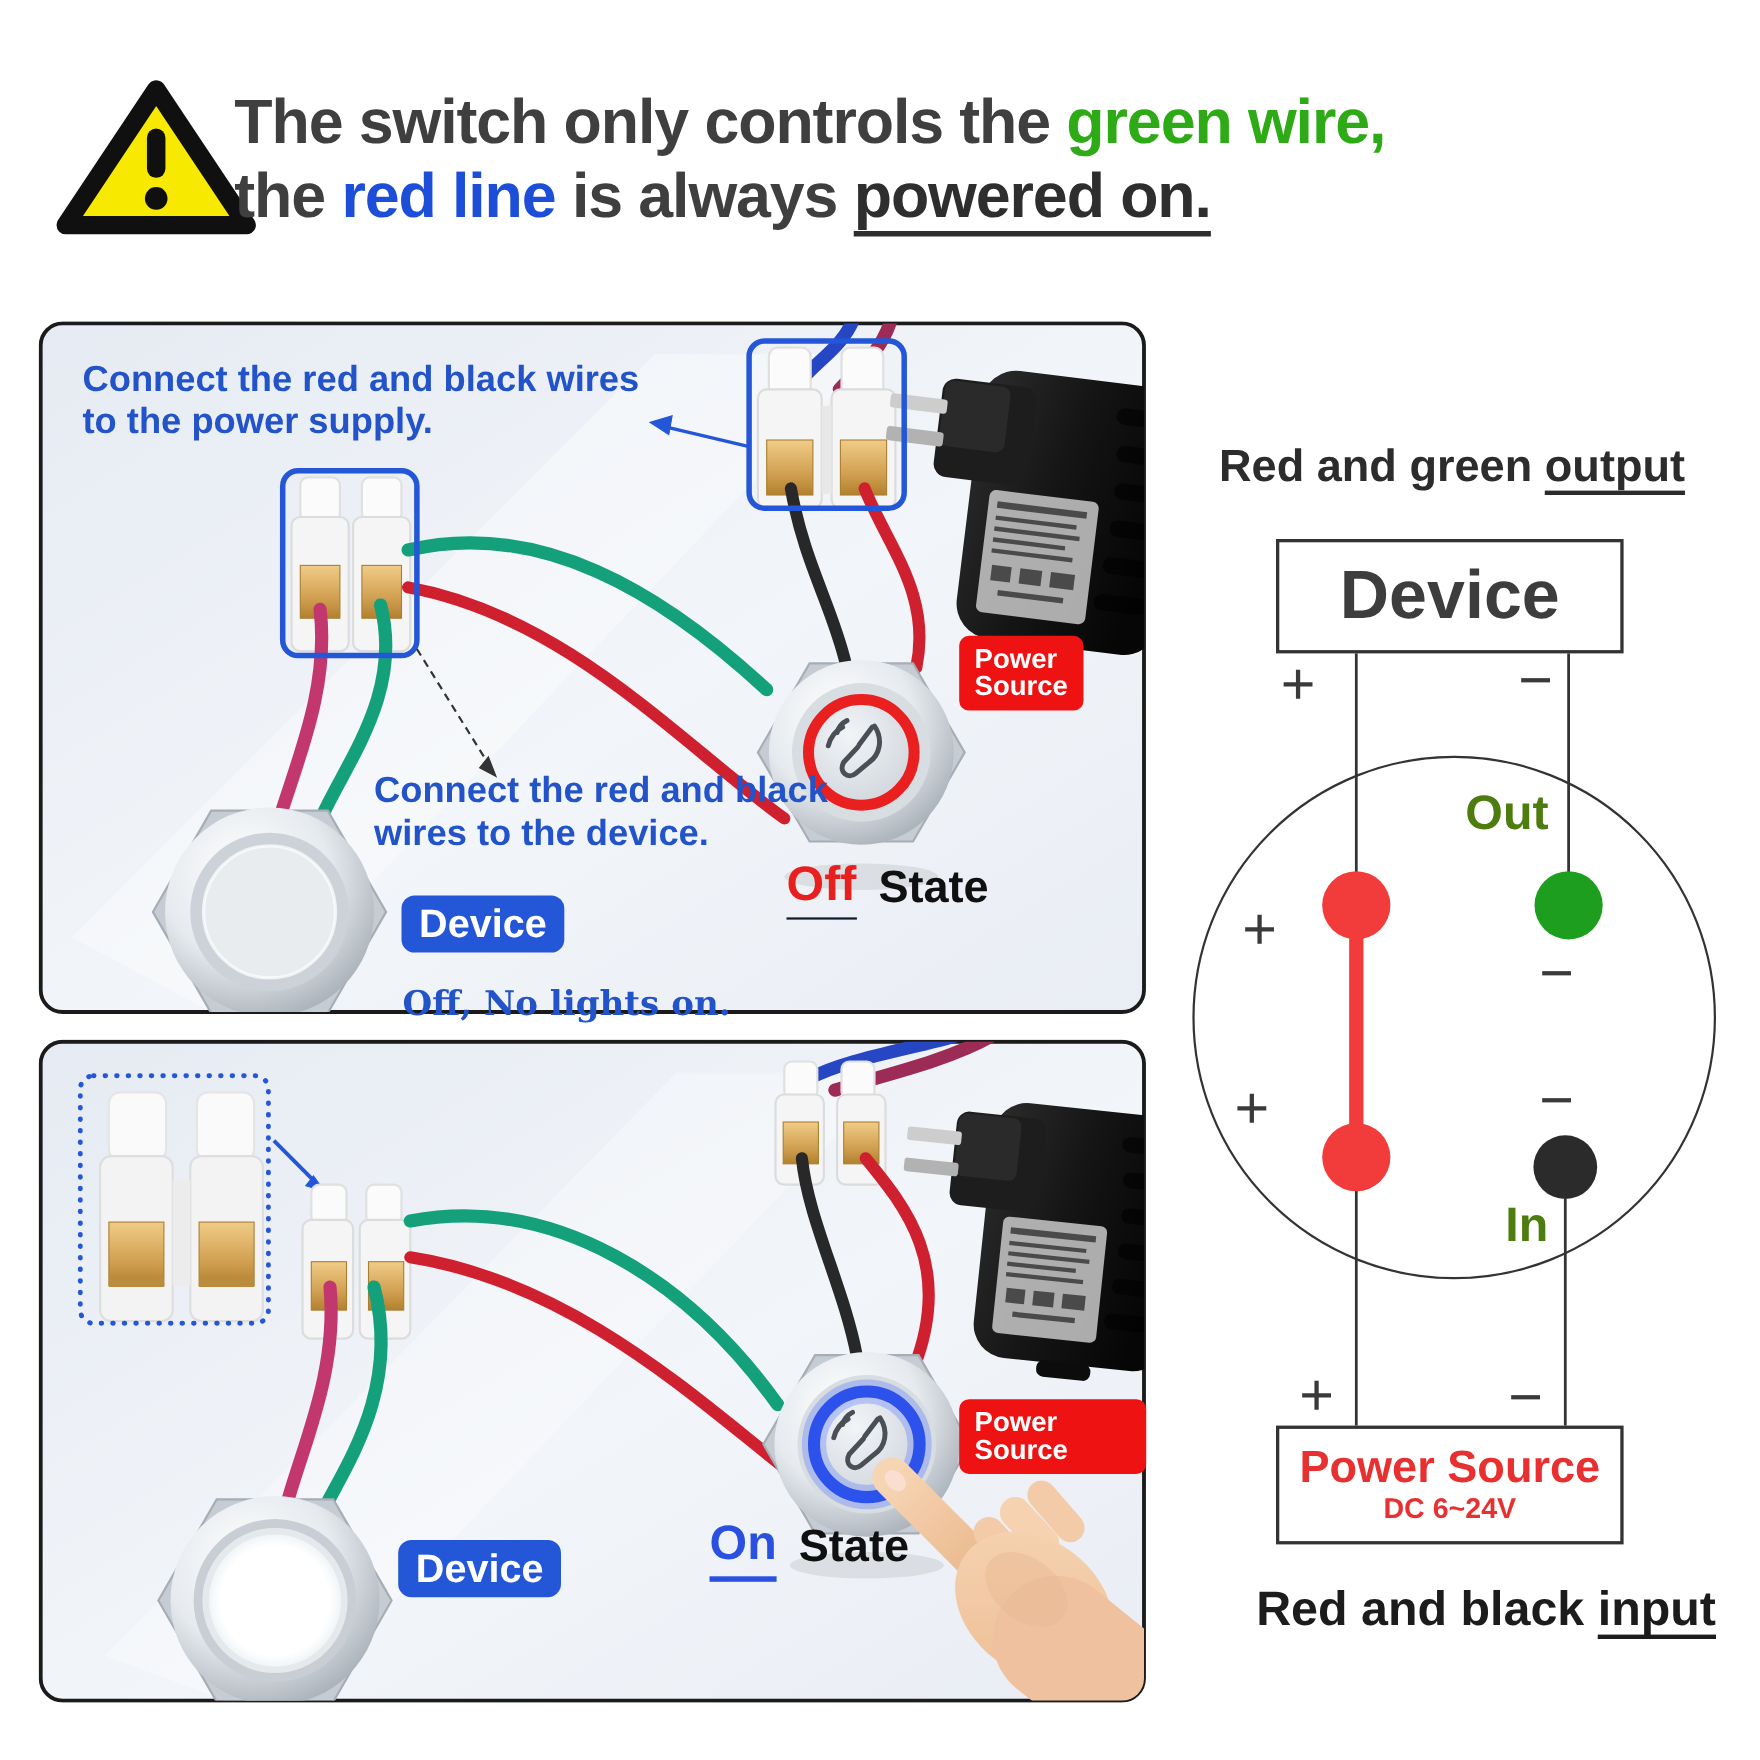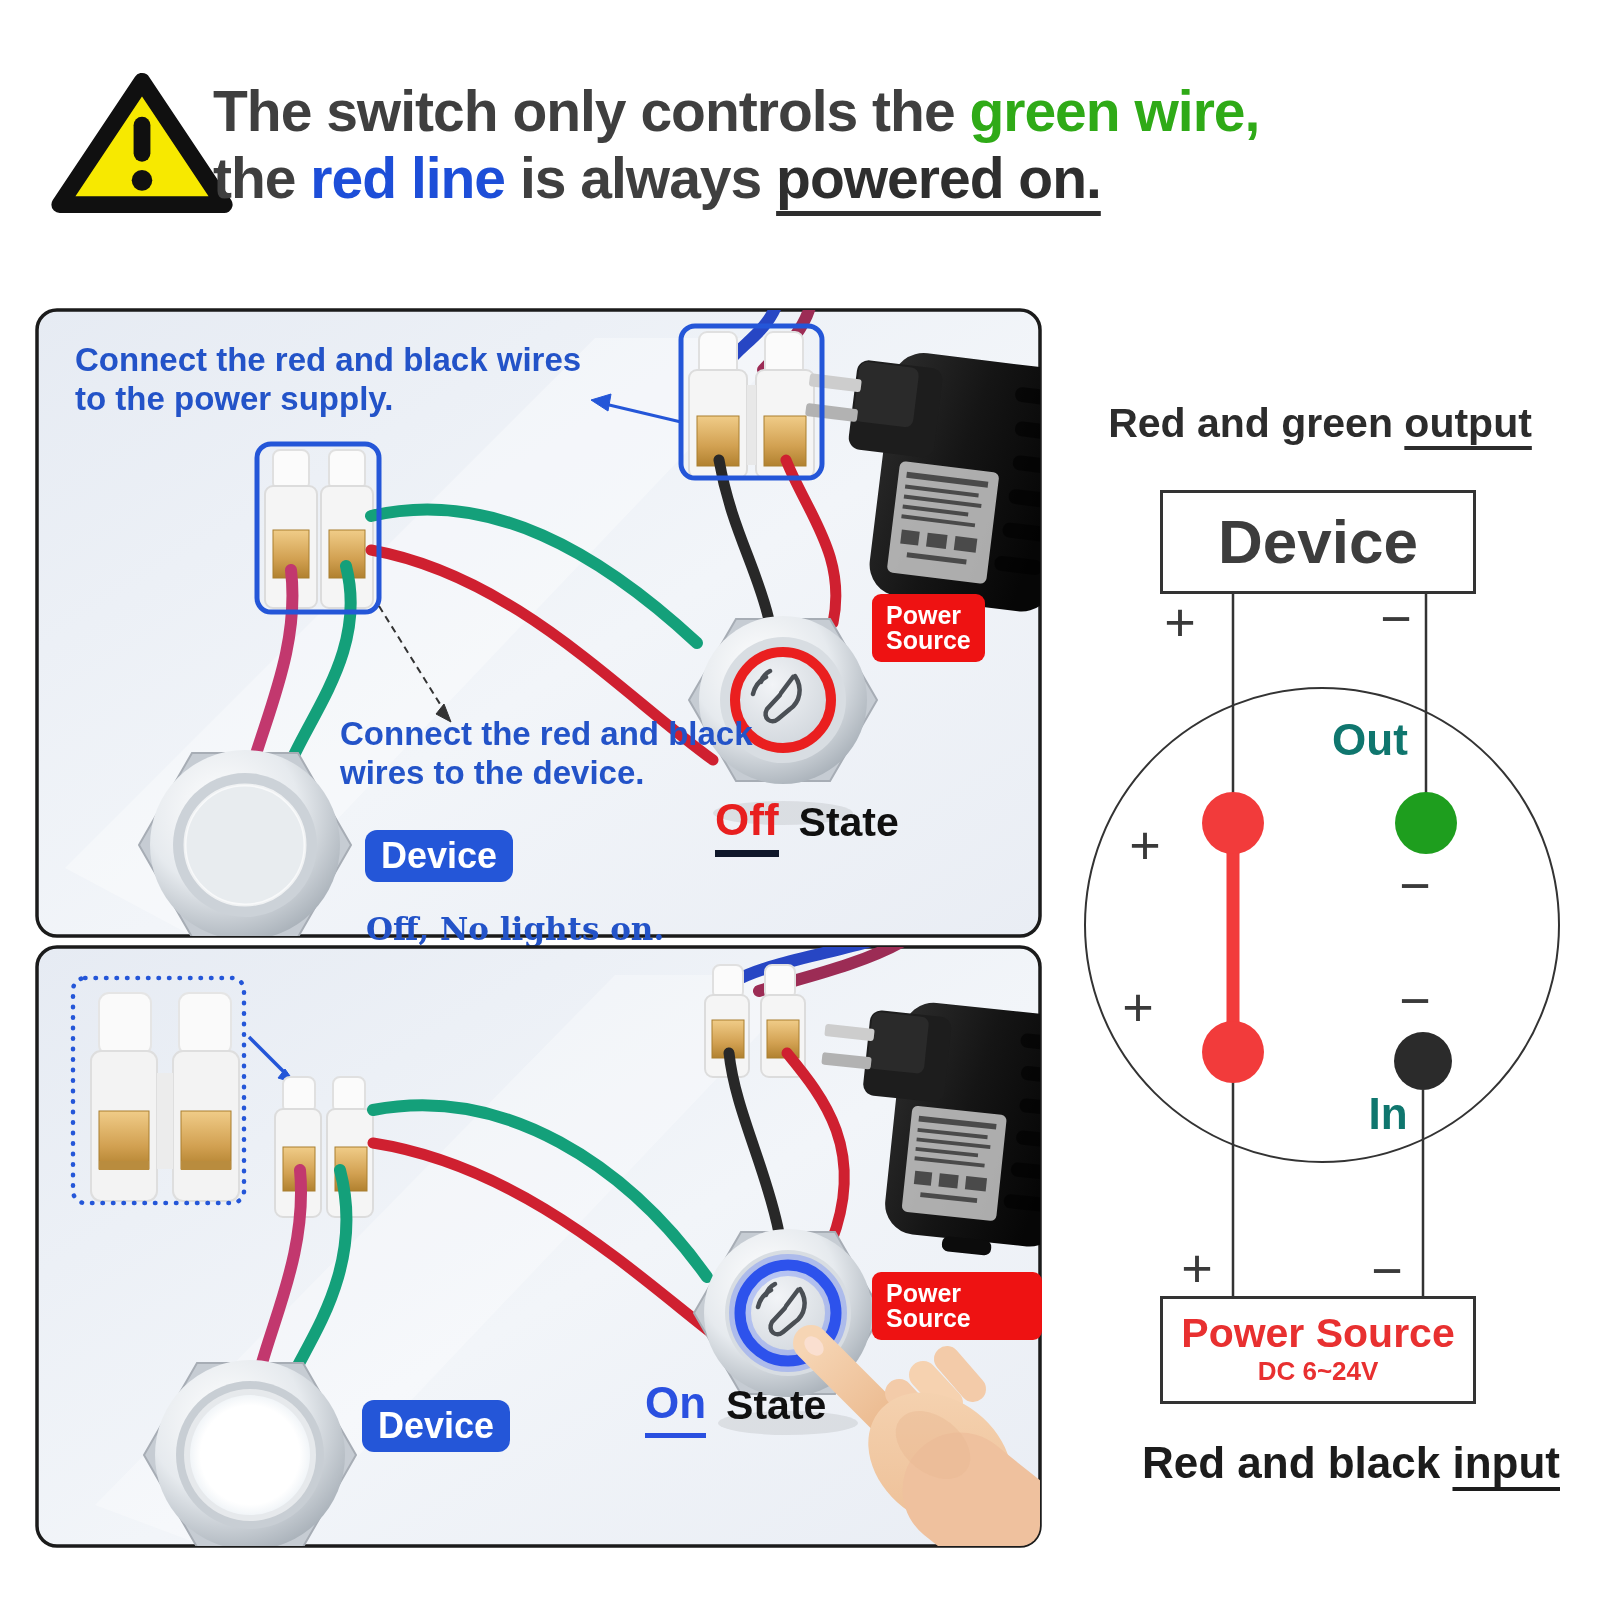--- a/index.html
+++ b/index.html
@@ -22,39 +22,39 @@
   .panel svg { position:absolute; left:0; top:0; }
   .cap { position:absolute; color:#2353c8; font-weight:700; font-size:33px; line-height:39px; white-space:nowrap; }
   .badge-device { position:absolute; background:#2456d8; color:#ffffff; font-size:36px; font-weight:700;
                   padding:8px 16px; border-radius:12px; line-height:1; }
   .badge-power  { position:absolute; background:#ee1212; color:#ffffff; font-size:25px; font-weight:700;
                   padding:9px 14px; border-radius:9px; line-height:1; }
   .serif-note { position:absolute; font-family:"DejaVu Serif", serif; font-weight:700;
                 font-size:31px; color:#2353c8; white-space:nowrap;margin-top:15px; }
   .state-row { position:absolute; display:flex; align-items:flex-start; gap:20px; white-space:nowrap; }
   .state-word { font-size:44px; font-weight:700; line-height:1; padding-bottom:8px; }
-  .state-off  { color:#e81f1f; border-bottom:7px solid #0f172a; }
+  .state-off  { color:#e81f1f; border-bottom:2px solid #0f172a; }
   .state-on   { color:#2a50e0; border-bottom:5px solid #2a50e0; }
   .state-label{ font-size:41px; font-weight:700; color:#101010; line-height:1; margin-top:4px; }
 
   
   .diagram { position:absolute; left:1040px; top:380px; width:560px; height:1210px; }
   .diagram svg { position:absolute; left:0; top:0; }
   .dg-title { position:absolute; left:20px; top:20px; width:520px; text-align:center;
               font-size:41px; font-weight:700; color:#2c2c2c; white-space:nowrap; }
   .dg-u { text-decoration:underline; text-decoration-thickness:4px; text-underline-offset:9px; }
   .dg-box { position:absolute; border:3px solid #333333; background:#ffffff; text-align:center; }
   .dg-device { left:120px; top:110px; width:310px; height:98px; line-height:98px;
                font-size:62px; font-weight:700; color:#3d3d3d; }
   .dg-power  { left:120px; top:916px; width:310px; height:102px; }
   .dg-power-name { font-size:41px; font-weight:700; color:#e83030; margin-top:12px; line-height:1.1; }
   .dg-power-volt { font-size:26px; font-weight:700; color:#e83030; line-height:1.2; }
   .pm { position:absolute; font-size:54px; font-weight:400; color:#3a3a3a;
         transform:translate(-50%,-50%); line-height:1; }
-  .outin { position:absolute; font-size:44px; font-weight:700; color:#0f766e;
+  .outin { position:absolute; font-size:44px; font-weight:700; color:#4d7c0f;
            transform:translate(-50%,-50%); line-height:1; }
   .dg-footer { position:absolute; left:40px; top:1058px; width:480px; text-align:right;
                font-size:44px; font-weight:700; color:#1c1c1c; white-space:nowrap; }
 </style>
 </head>
 <body>
 
 <div class="page">
 
   <svg width="0" height="0" style="position:absolute">
@@ -137,21 +137,21 @@
       <path d="M50,5 L94,71 L6,71 Z" fill="#f7e900" stroke="#101010" stroke-width="9" stroke-linejoin="round"></path>
       <rect x="45.5" y="24" width="9" height="24" rx="4.5" fill="#101010"></rect>
       <circle cx="50" cy="58" r="5.5" fill="#101010"></circle>
     </svg>
     <div class="hdr-text">
       <div><span>The switch only controls the </span><span class="hl-green">green wire,</span></div>
       <div><span>the </span><span class="hl-red">red line</span><span> is always </span><span class="hl-strong">powered on.</span></div>
     </div>
   </div>
 
-  <div class="panel" style="left:35px;top:308px;width:851px;height:630px;">
+  <div class="panel" style="left:35px;top:292px;width:851px;height:630px;">
     <svg width="1007" height="630" viewBox="0 0 1007 630">
       <clipPath id="clipP1">
           <rect x="2" y="2" width="1003" height="626" rx="20"></rect>
         </clipPath>
       <rect x="2" y="2" width="1003" height="626" rx="20" fill="url(#gradBg)" stroke="#1b1b1b" stroke-width="3.5"></rect>
       <g clip-path="url(#clipP1)">
         <path d="M 30,560 L 560,30 L 760,30 L 180,640 Z" fill="#ffffff" opacity="0.35"></path>
 
         <path d="M 742,-4 C 730,26 706,36 690,58" fill="none" stroke="#2746c4" stroke-width="12" stroke-linecap="round"></path>
         <path d="M 776,-4 C 766,30 744,44 728,62" fill="none" stroke="#9c2c55" stroke-width="12" stroke-linecap="round"></path>

